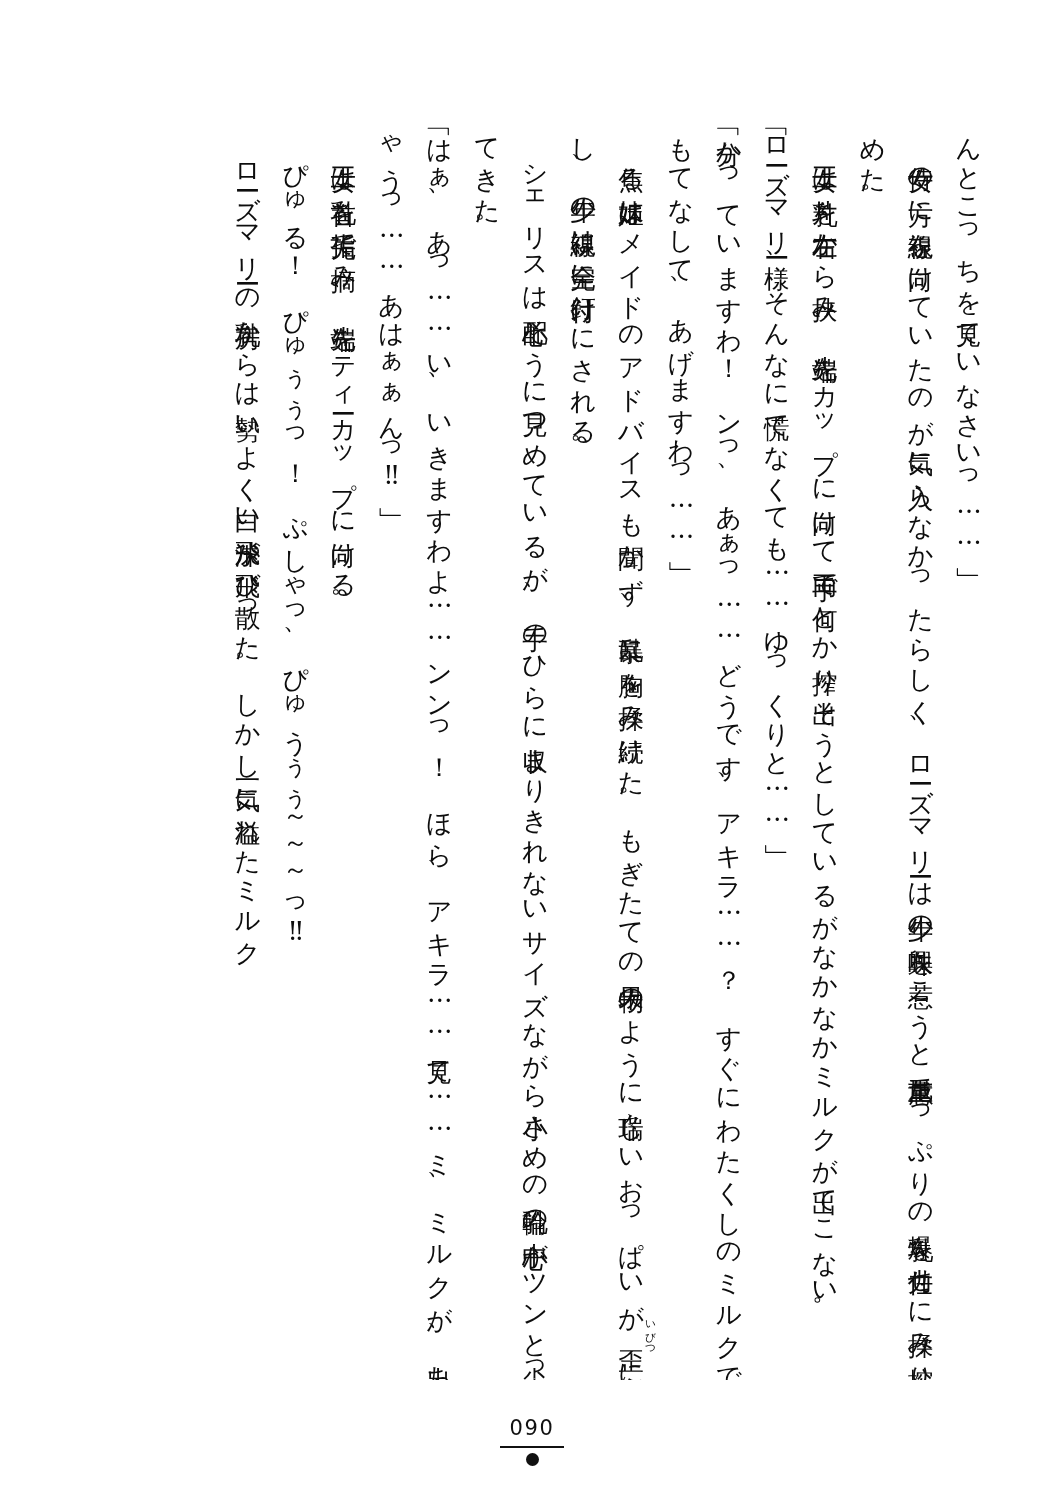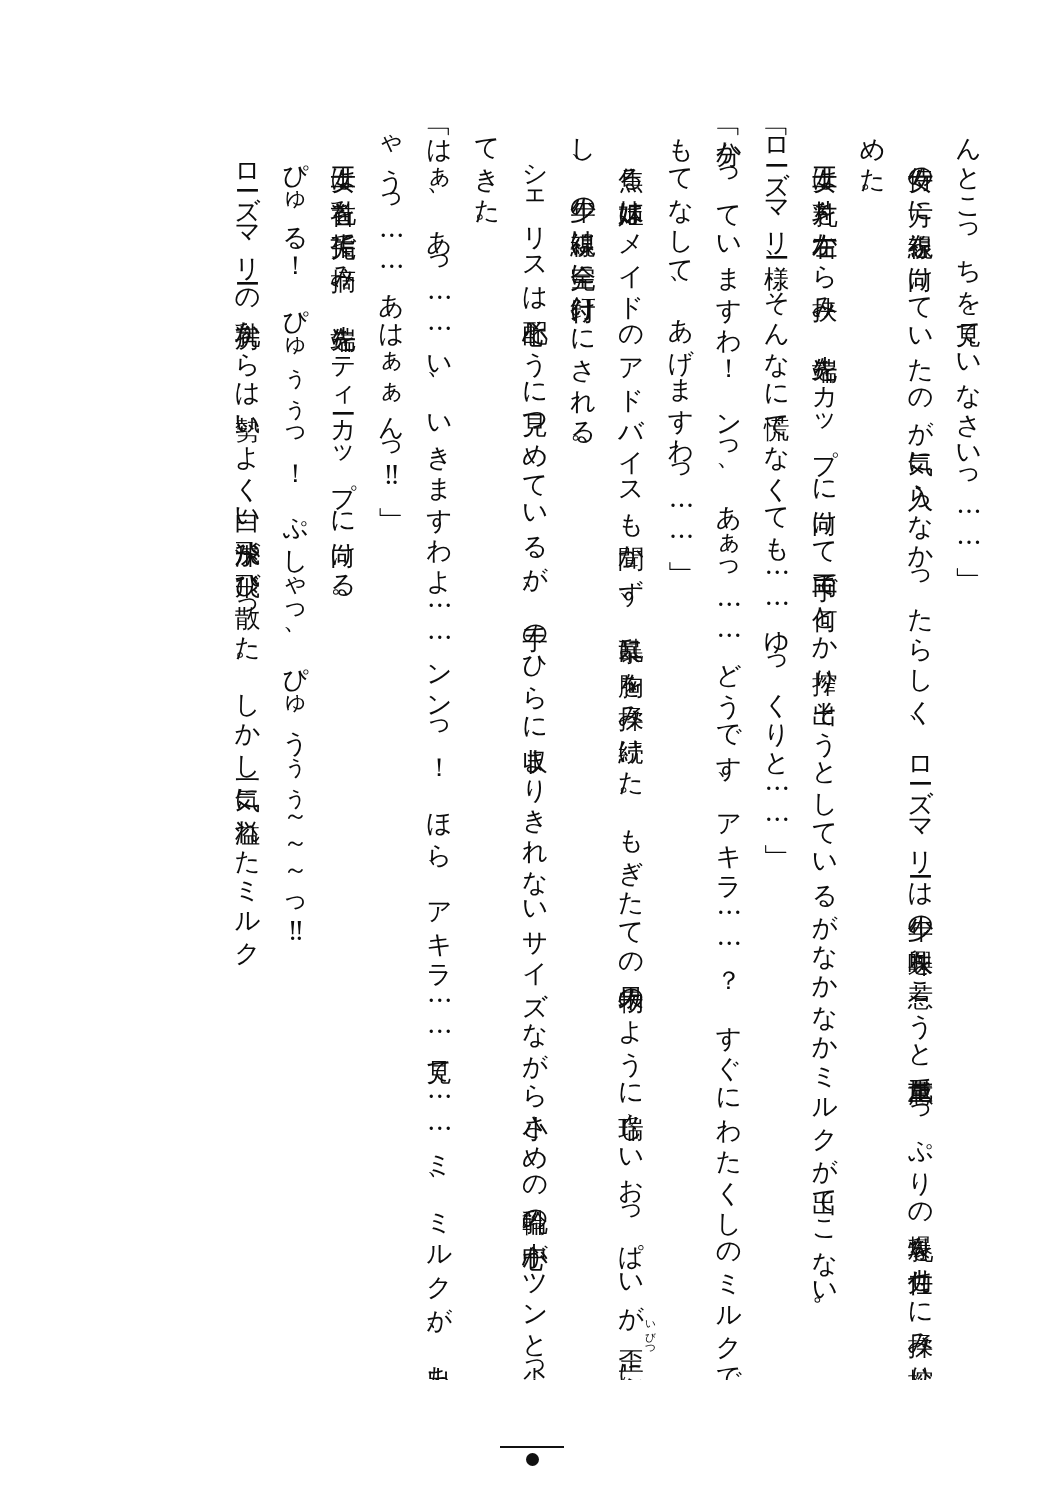--- a/index.html
+++ b/index.html
@@ -85,17 +85,18 @@
     <p>「分かっていますわ！　ンっ、あぁっ……どうです、アキラ……？　すぐにわたくしのミルクでもてなして、あげますわっ……」</p>
     <p><span>　焦る妹姫はメイドのアドバイスも聞かず、乱暴に胸を揉み続けた。もぎたての果物のように瑞々しいおっぱいが<ruby>歪<rt>いびつ</rt></ruby>に変形し、少年の視線は完全に釘付けにされる。</span></p>
     <p>　シェリスは心配そうに見つめているが、手のひらに収まりきれないサイズながら小さめの乳輪の中心がツンと尖ってきた。</p>
     <p>「はぁ、あっ……い、いきますわよ……ンンっ！　ほら、アキラ……見て……ミ、ミルクが、出ちゃうっ……あはぁぁんっ‼」</p>
     <p>　王女は乳首を指先で摘み、先端をティーカップに向ける。</p>
     <p>　ぴゅる！　ぴゅぅぅっ！　ぷしゃっ、ぴゅうぅぅ～～～っ‼</p>
     <p>　ローズマリーの乳房からは勢いよく白い飛沫が飛び散った。しかし一気に溢れたミルク</p>
   </div>
 
   <div class="footer">
+    <span class="page-number">090</span>
     <div class="footer-rule"></div>
     <div class="footer-dot"></div>
   </div>
 
 </div>
 
 </body></html>

